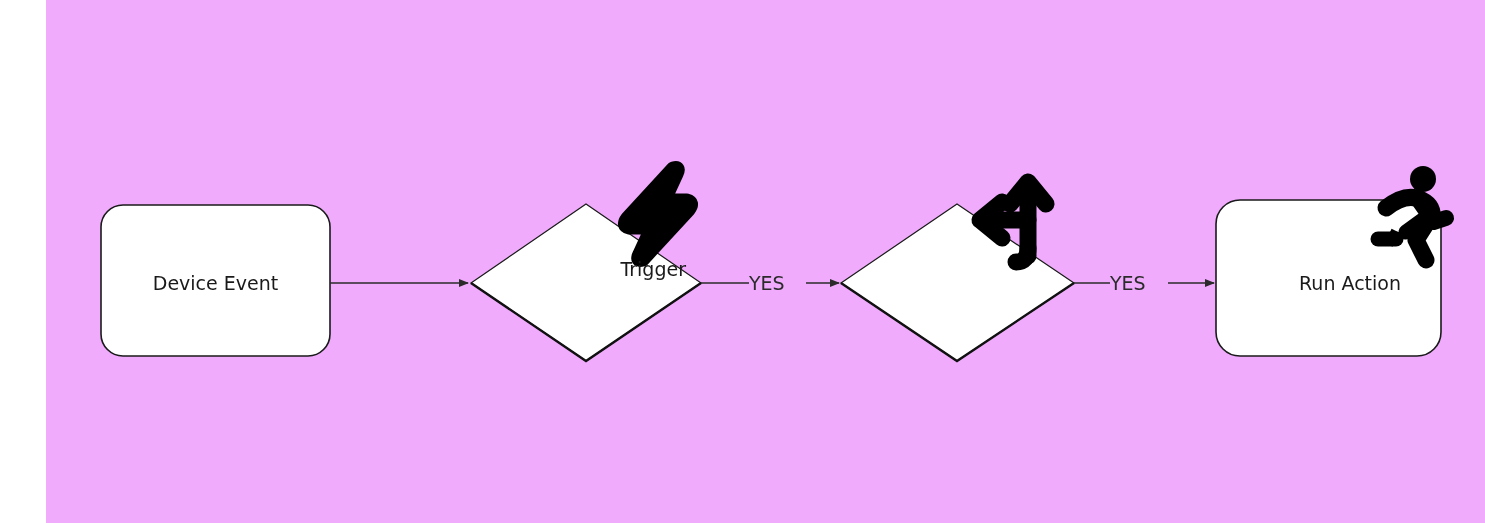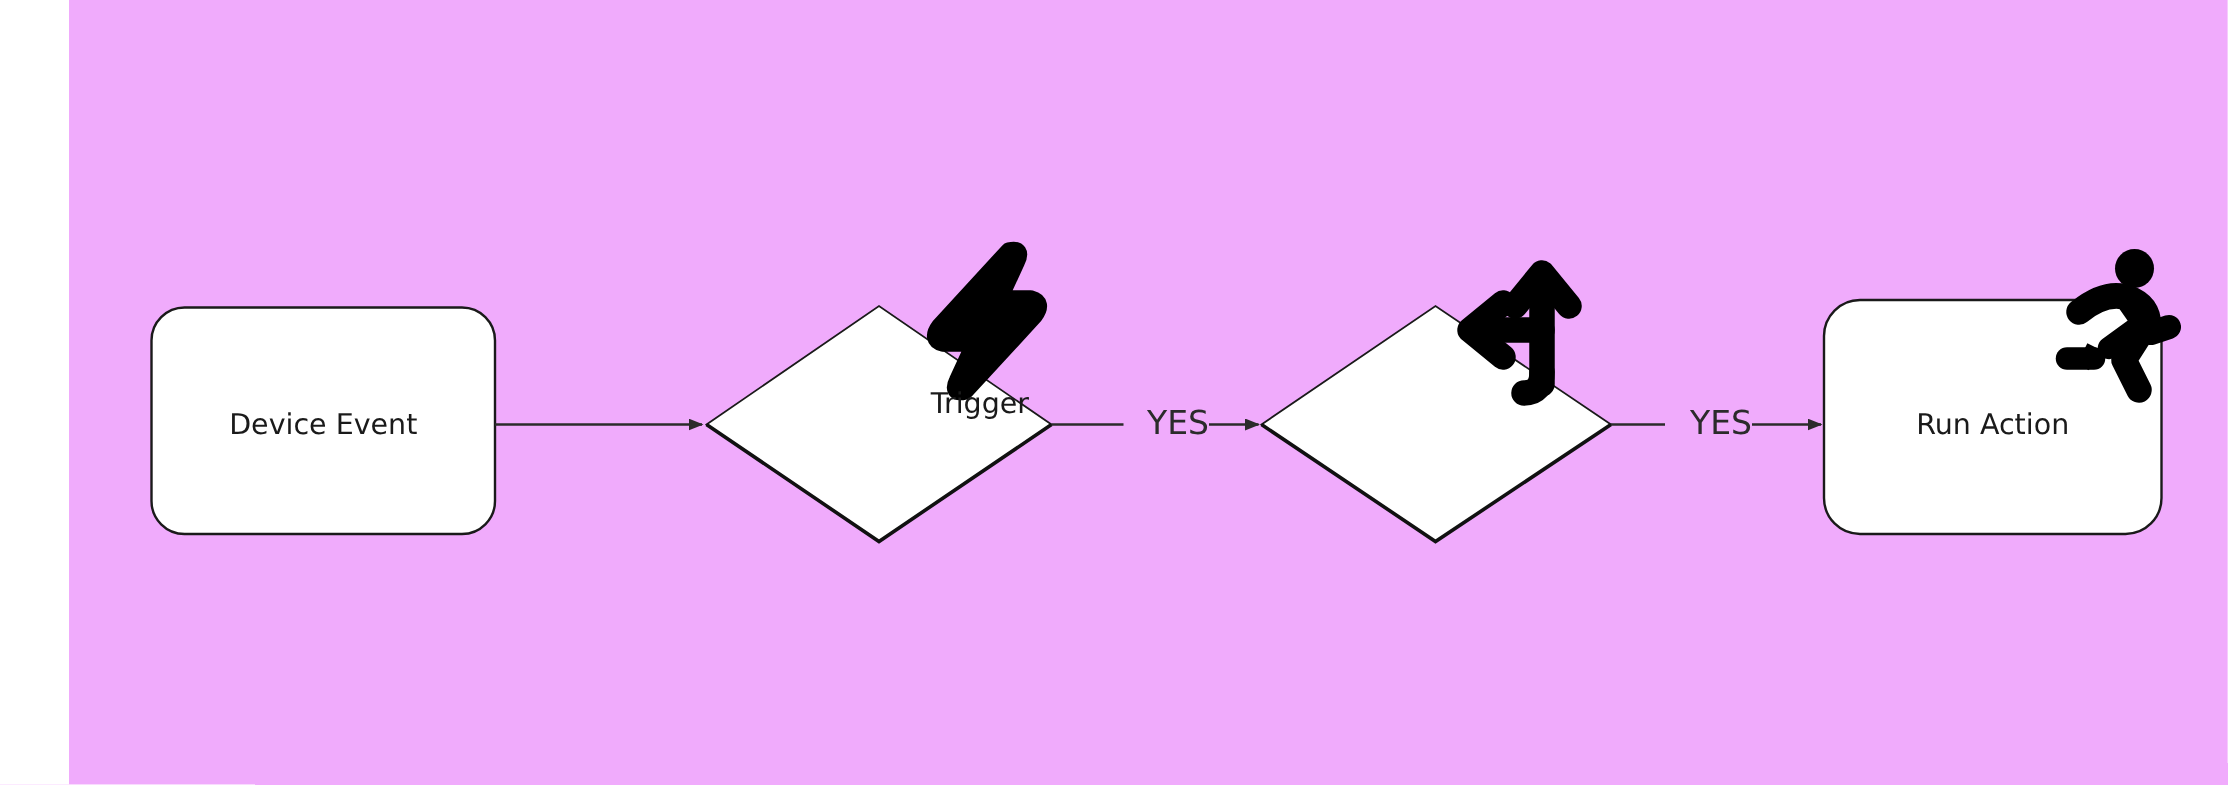--- a/index.html
+++ b/index.html
@@ -31,23 +31,23 @@
     font-size: 19px;
     color: #1a1a1a;
     text-align: center;
     line-height: 26px;
     white-space: pre;
     pointer-events: none;
   }
   .edge-label {
     position: absolute;
     font-family: "DejaVu Sans", sans-serif;
-    font-size: 22px;
+    font-size: 19px;
     color: #2b2b2b;
-    text-align: right;
+    text-align: left;
     line-height: 22px;
     white-space: pre;
   }
 </style>
 </head>
 <body>
 
 <div id="canvas">
 
   <svg class="flow" viewBox="0 0 1485 523">
@@ -96,19 +96,19 @@
       <path d="M10,73 L28,73" fill="none" stroke="#000000" stroke-width="15" stroke-linecap="round"></path>
       <path d="M22,66 L32,71 L22,78" fill="#000000" stroke="#000000" stroke-width="7" stroke-linejoin="round"></path>
     </g>
   </svg>
 
   <div class="node-label" style="left:55px; top:270px; width:229px;">Device Event</div>
 
   <div class="node-label" style="left:440px; top:256px; width:200px;text-align:right;">Trigger</div>
 
 
-  <div class="node-label" style="left:1170px; top:270px; width:225px;">Run Action</div>
+  <div class="node-label" style="left:1170px; top:270px; width:268px;">Run Action</div>
 
   <div class="edge-label" style="left:703px; top:272px; width:57px;">YES</div>
 
   <div class="edge-label" style="left:1064px; top:272px; width:58px;">YES</div>
 
 </div>
 
 </body></html>

